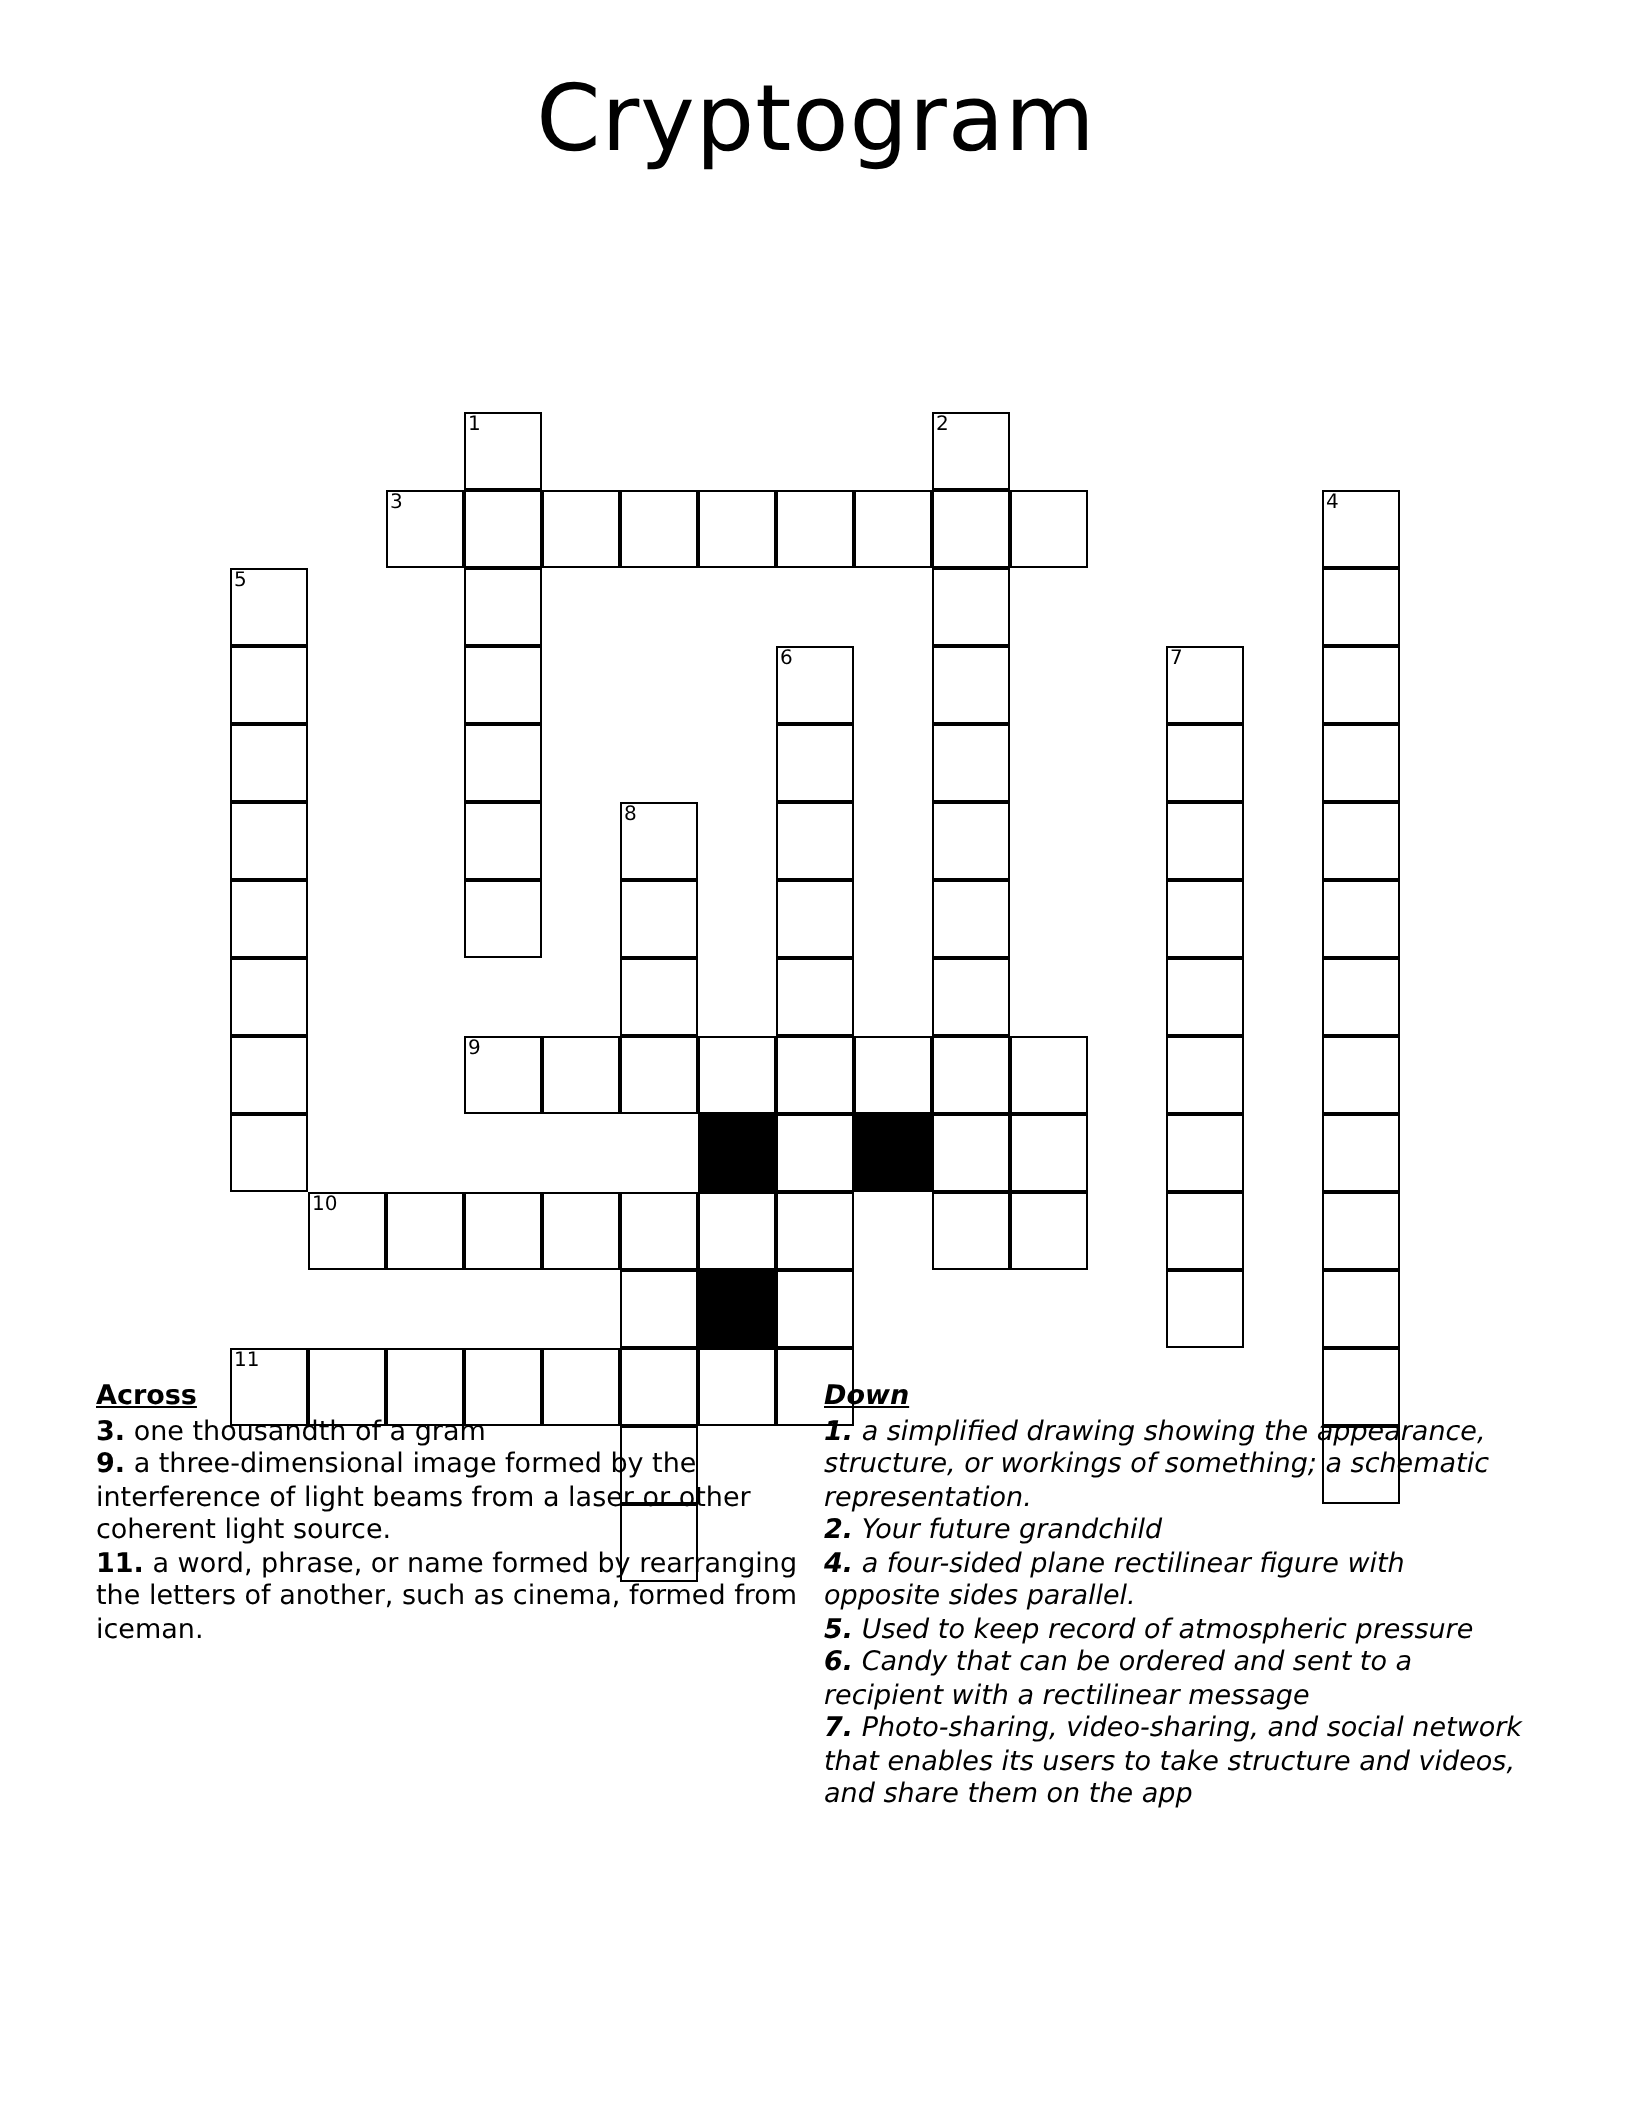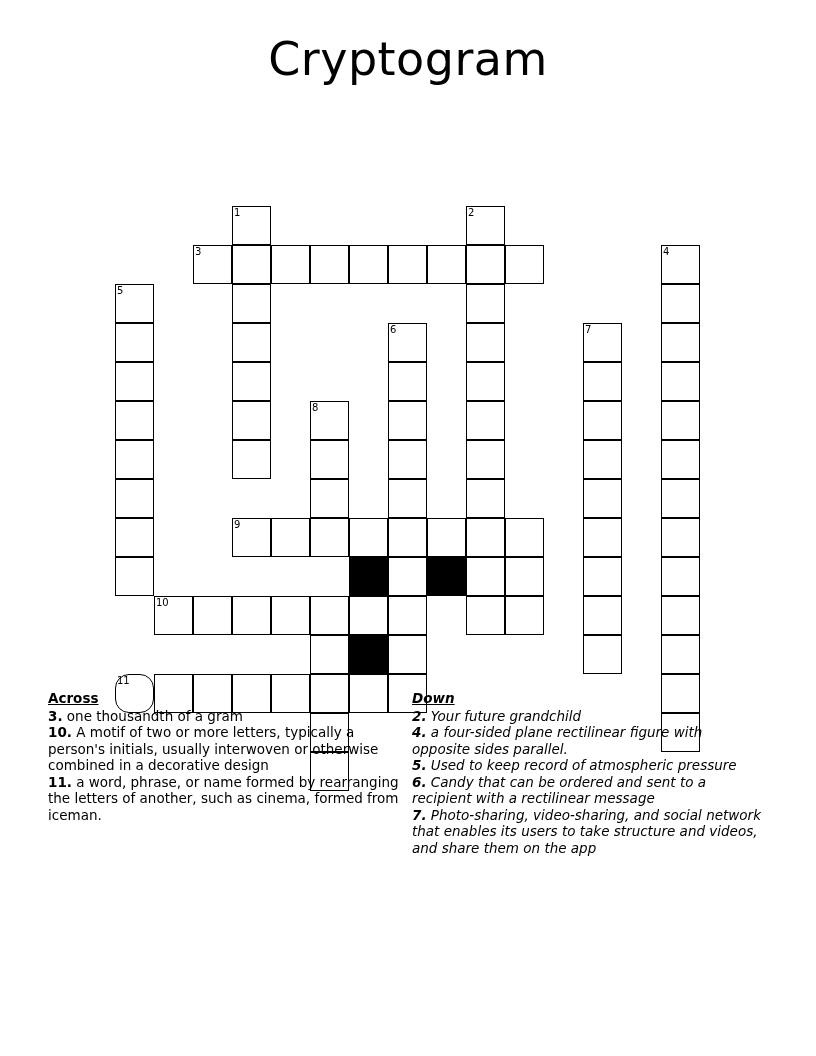--- a/index.html
+++ b/index.html
@@ -179,48 +179,49 @@
     <div class="cell" style="left: 388px; top: 498px; width: 39px; height: 39px;"></div>
     <div class="cell" style="left: 466px; top: 498px; width: 39px; height: 39px;"></div>
     <div class="cell" style="left: 505px; top: 498px; width: 39px; height: 39px;"></div>
     <div class="cell" style="left: 583px; top: 498px; width: 39px; height: 39px;"></div>
     <div class="cell" style="left: 661px; top: 498px; width: 39px; height: 39px;"></div>
     <div class="cell" style="left: 310px; top: 537px; width: 39px; height: 39px;"></div>
     <div class="cell black" style="left: 349px; top: 537px; width: 39px; height: 39px;"></div>
     <div class="cell" style="left: 388px; top: 537px; width: 39px; height: 39px;"></div>
     <div class="cell" style="left: 583px; top: 537px; width: 39px; height: 39px;"></div>
     <div class="cell" style="left: 661px; top: 537px; width: 39px; height: 39px;"></div>
-    <div class="cell" style="left: 115px; top: 576px; width: 39px; height: 39px; border-radius: 14px;">
+    <div class="cell" style="left: 115px; top: 576px; width: 39px; height: 39px;">
       <span class="num">11</span>
     </div>
     <div class="cell" style="left: 154px; top: 576px; width: 39px; height: 39px;"></div>
     <div class="cell" style="left: 193px; top: 576px; width: 39px; height: 39px;"></div>
     <div class="cell" style="left: 232px; top: 576px; width: 39px; height: 39px;"></div>
     <div class="cell" style="left: 271px; top: 576px; width: 39px; height: 39px;"></div>
     <div class="cell" style="left: 310px; top: 576px; width: 39px; height: 39px;"></div>
     <div class="cell" style="left: 349px; top: 576px; width: 39px; height: 39px;"></div>
     <div class="cell" style="left: 388px; top: 576px; width: 39px; height: 39px;"></div>
     <div class="cell" style="left: 661px; top: 576px; width: 39px; height: 39px;"></div>
     <div class="cell" style="left: 310px; top: 615px; width: 39px; height: 39px;"></div>
     <div class="cell" style="left: 661px; top: 615px; width: 39px; height: 39px;"></div>
     <div class="cell" style="left: 310px; top: 654px; width: 39px; height: 39px;"></div>
   </div>
 
 <div id="clues">
   <div class="clue-col" id="across-col">
     <span class="col-head">Across</span>
     <div id="across-list">
         <p class="clue"><b>3.</b><span> one thousandth of a gram</span></p>
-        <p class="clue"><b>10.</b><span> A motif of two or more letters, typically a person's initials, usually interwoven or otherwise combined in a decorative design</span></p>
+        <p class="clue"><b>9.</b><span> a three-dimensional image formed by the interference of light beams from a laser or other coherent light source.</span></p>
         <p class="clue"><b>11.</b><span> a word, phrase, or name formed by rearranging the letters of another, such as cinema, formed from iceman.</span></p>
       </div>
   </div>
   <div class="clue-col" id="down-col">
     <span class="col-head">Down</span>
     <div id="down-list">
+        <p class="clue"><b>1.</b><span> a simplified drawing showing the appearance, structure, or workings of something; a schematic representation.</span></p>
         <p class="clue"><b>2.</b><span> Your future grandchild</span></p>
         <p class="clue"><b>4.</b><span> a four-sided plane rectilinear figure with opposite sides parallel.</span></p>
         <p class="clue"><b>5.</b><span> Used to keep record of atmospheric pressure</span></p>
         <p class="clue"><b>6.</b><span> Candy that can be ordered and sent to a recipient with a rectilinear message</span></p>
         <p class="clue"><b>7.</b><span> Photo-sharing, video-sharing, and social network that enables its users to take structure and videos, and share them on the app</span></p>
       </div>
   </div>
 </div>
 
 </body></html>

